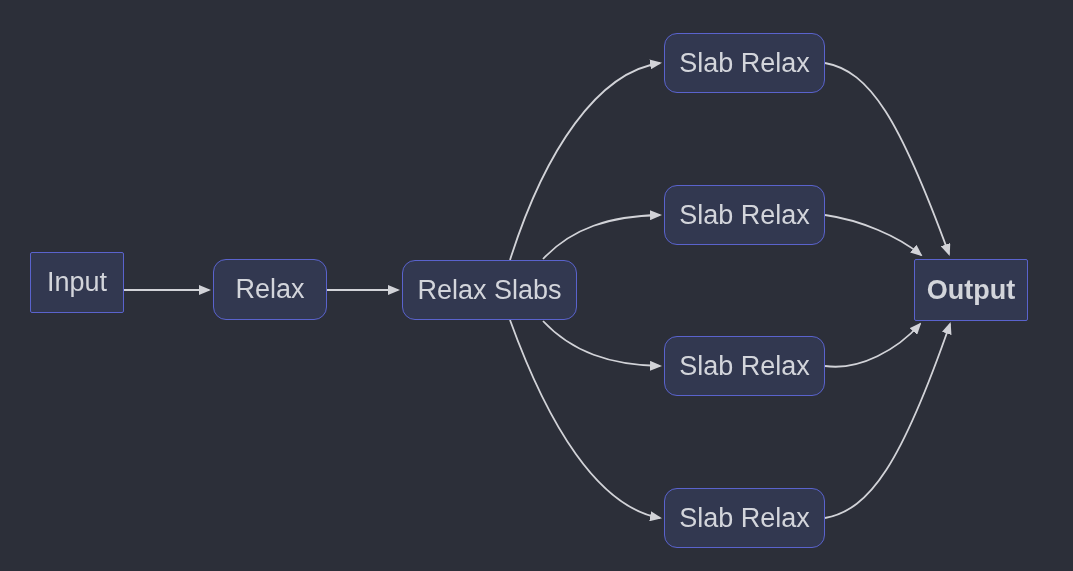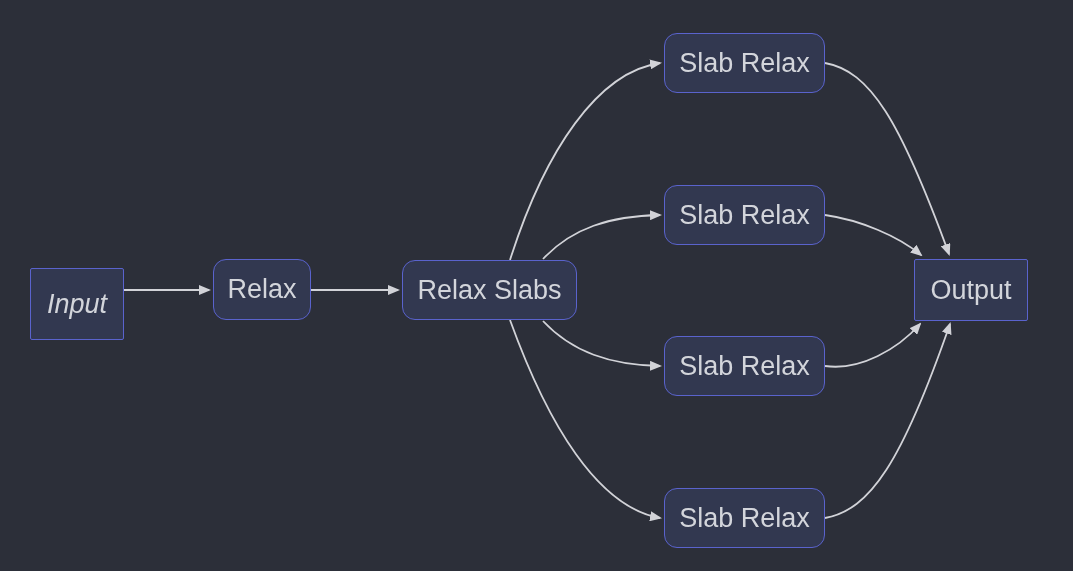--- a/index.html
+++ b/index.html
@@ -71,29 +71,29 @@
     <path class="edge" d="M510 260 C545 150 598 72 660 63" marker-end="url(#arrowhead)"></path>
     <path class="edge" d="M543 259 C572 228 610 216 660 215" marker-end="url(#arrowhead)"></path>
     <path class="edge" d="M543 321 C572 352 610 365 660 366" marker-end="url(#arrowhead)"></path>
     <path class="edge" d="M510 320 C548 425 598 507 660 518" marker-end="url(#arrowhead)"></path>
     <path class="edge" d="M825 63 C870 71 900 120 949 254" marker-end="url(#arrowhead)"></path>
     <path class="edge" d="M825 215 C860 220 898 236 921 255" marker-end="url(#arrowhead)"></path>
     <path class="edge" d="M825 366 C860 371 898 349 920 324" marker-end="url(#arrowhead)"></path>
     <path class="edge" d="M825 518 C870 510 902 462 950 324" marker-end="url(#arrowhead)"></path>
   </svg>
 
-  <div class="node sharp" style="left:30px;  top:268px; width:94px;  height:72px;font-style:italic;">Input</div>
+  <div class="node sharp" style="left:30px;  top:252px; width:94px;  height:61px;">Input</div>
 
-  <div class="node" style="left:213px; top:259px; width:98px;  height:61px;">Relax</div>
+  <div class="node" style="left:213px; top:259px; width:114px;  height:61px;">Relax</div>
 
   <div class="node" style="left:402px; top:260px; width:175px; height:60px;">Relax Slabs</div>
 
   <div class="node" style="left:664px; top:33px;  width:161px; height:60px;">Slab Relax</div>
 
   <div class="node" style="left:664px; top:185px; width:161px; height:60px;">Slab Relax</div>
 
   <div class="node" style="left:664px; top:336px; width:161px; height:60px;">Slab Relax</div>
 
   <div class="node" style="left:664px; top:488px; width:161px; height:60px;">Slab Relax</div>
 
-  <div class="node sharp" style="left:914px; top:259px; width:114px; height:62px;">Output</div>
+  <div class="node sharp" style="left:914px; top:259px; width:114px; height:62px;font-weight:bold;">Output</div>
 
 </div>
 
 </body></html>

